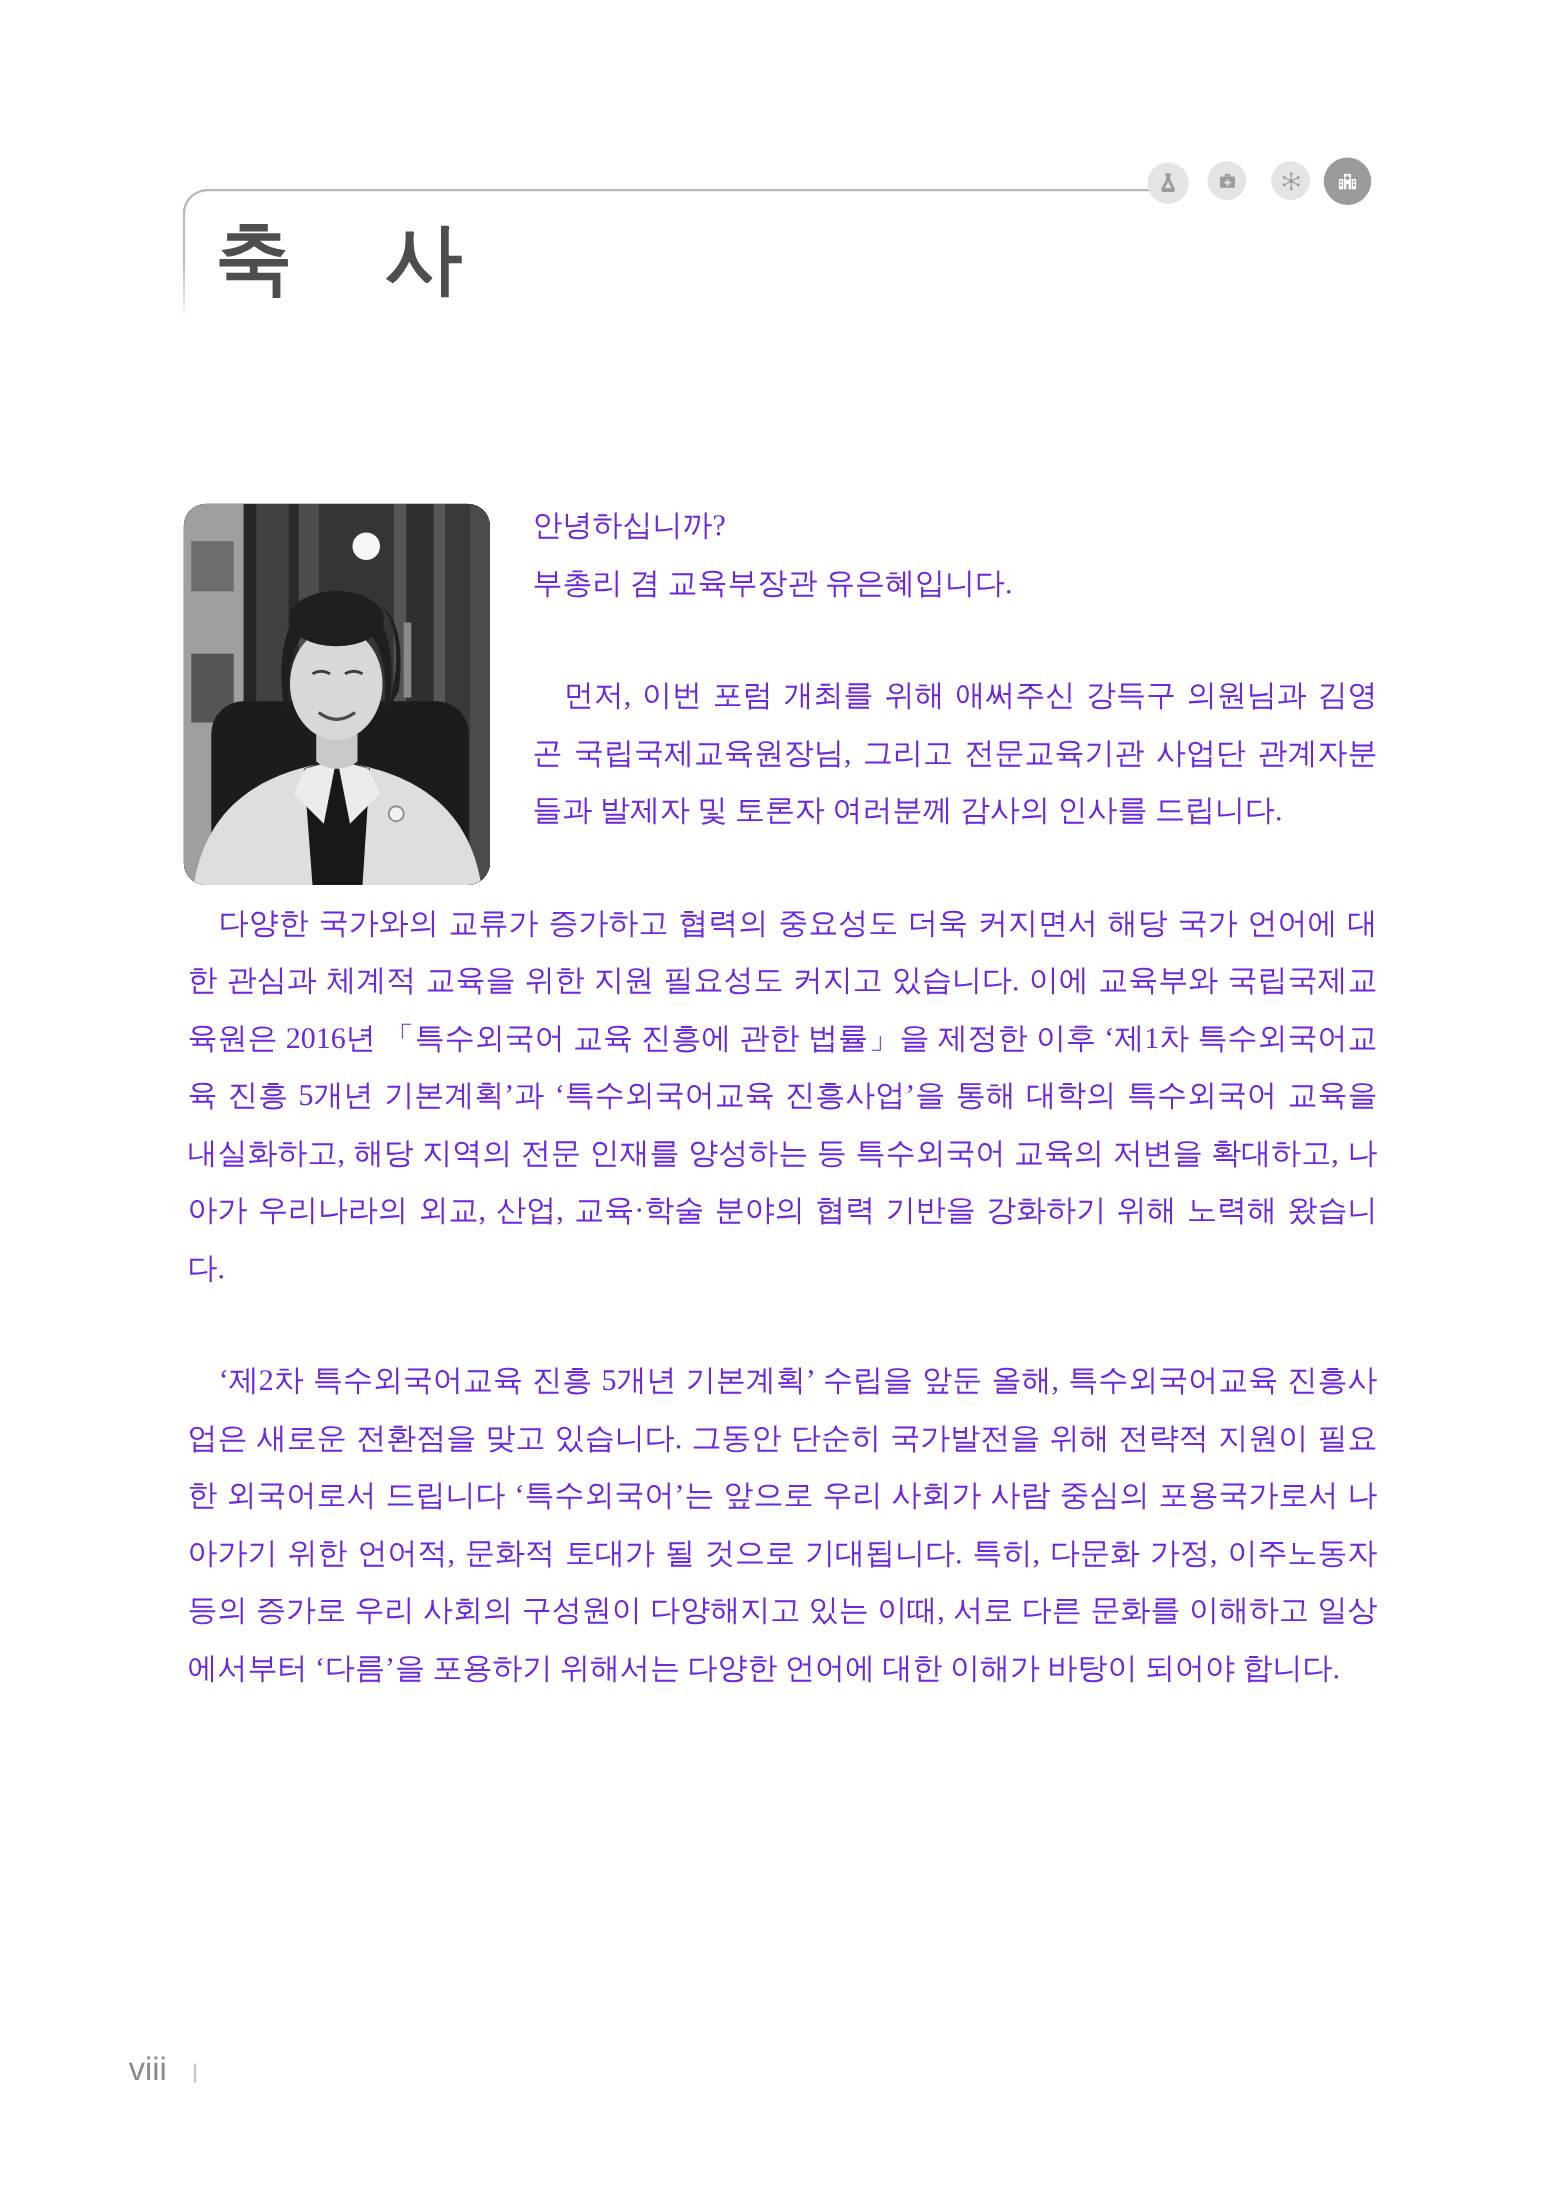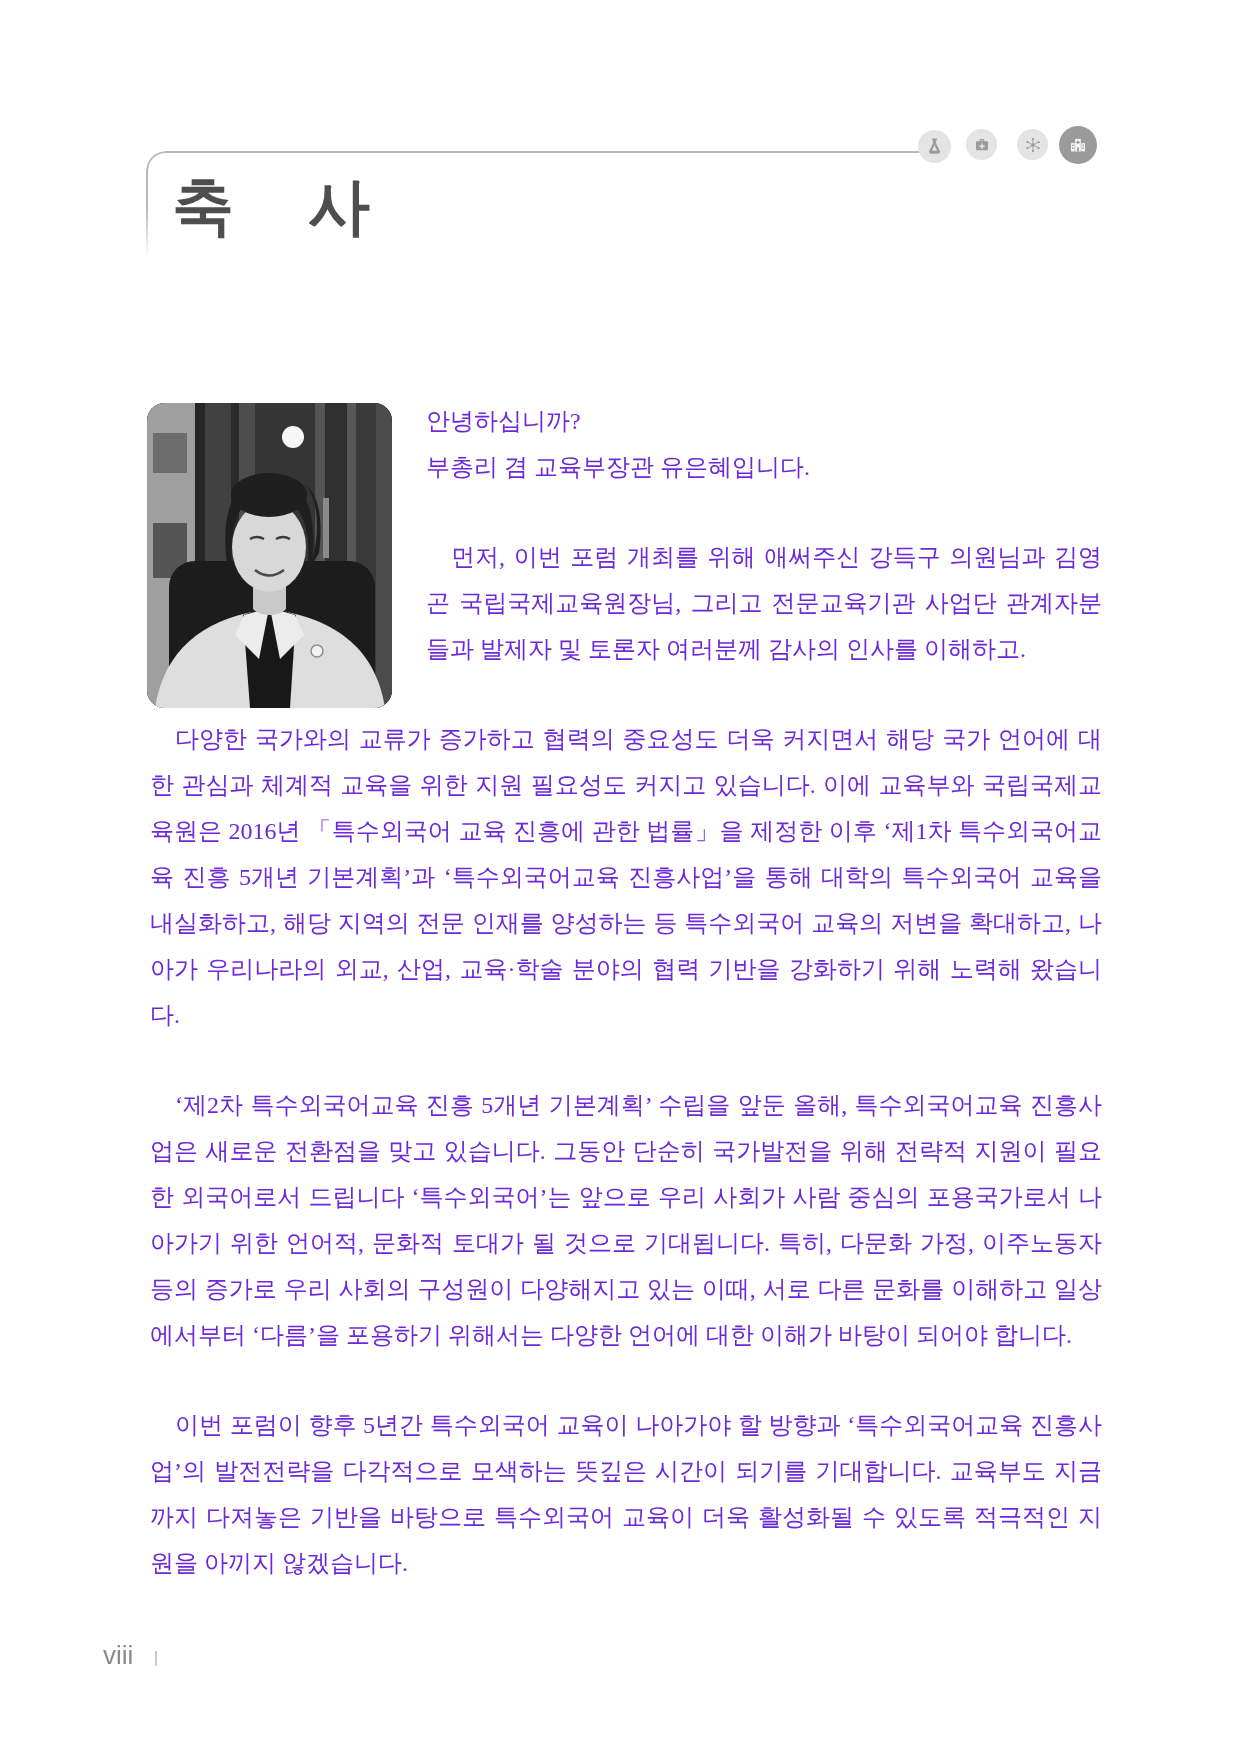--- a/index.html
+++ b/index.html
@@ -171,23 +171,22 @@
         <path d="M80 160 C72 104 92 70 122 70 C152 70 172 102 165 158 C173 130 172 96 158 82 C173 92 176 120 172 150 L160 170 C166 122 152 92 122 90 C94 92 80 118 85 168 Z" fill="#1f1f1f"></path>
         <path d="M88 118 C92 92 104 82 122 82 C144 82 158 96 160 118 C150 100 138 94 122 94 C104 94 94 102 88 118 Z" fill="#1f1f1f"></path>
         <ellipse cx="122" cy="92" rx="38" ry="22" fill="#1f1f1f"></ellipse>
 
         <circle cx="170" cy="248" r="6" fill="#f2f2f2" stroke="#8d8d8d" stroke-width="1.5"></circle>
       </svg>
     </div>
 
     <p class="greeting">안녕하십니까?
 부총리 겸 교육부장관 유은혜입니다.</p>
-    <p>먼저, 이번 포럼 개최를 위해 애써주신 강득구 의원님과 김영곤 국립국제교육원장님, 그리고 전문교육기관 사업단 관계자분들과 발제자 및 토론자 여러분께 감사의 인사를 이해하고.</p>
+    <p>먼저, 이번 포럼 개최를 위해 애써주신 강득구 의원님과 김영곤 국립국제교육원장님, 그리고 전문교육기관 사업단 관계자분들과 발제자 및 토론자 여러분께 감사의 인사를 드립니다.</p>
     <p>다양한 국가와의 교류가 증가하고 협력의 중요성도 더욱 커지면서 해당 국가 언어에 대한 관심과 체계적 교육을 위한 지원 필요성도 커지고 있습니다. 이에 교육부와 국립국제교육원은 2016년 「특수외국어 교육 진흥에 관한 법률」을 제정한 이후 ‘제1차 특수외국어교육 진흥 5개년 기본계획’과 ‘특수외국어교육 진흥사업’을 통해 대학의 특수외국어 교육을 내실화하고, 해당 지역의 전문 인재를 양성하는 등 특수외국어 교육의 저변을 확대하고, 나아가 우리나라의 외교, 산업, 교육·학술 분야의 협력 기반을 강화하기 위해 노력해 왔습니다.</p>
     <p>‘제2차 특수외국어교육 진흥 5개년 기본계획’ 수립을 앞둔 올해, 특수외국어교육 진흥사업은 새로운 전환점을 맞고 있습니다. 그동안 단순히 국가발전을 위해 전략적 지원이 필요한 외국어로서 드립니다 ‘특수외국어’는 앞으로 우리 사회가 사람 중심의 포용국가로서 나아가기 위한 언어적, 문화적 토대가 될 것으로 기대됩니다. 특히, 다문화 가정, 이주노동자 등의 증가로 우리 사회의 구성원이 다양해지고 있는 이때, 서로 다른 문화를 이해하고 일상에서부터 ‘다름’을 포용하기 위해서는 다양한 언어에 대한 이해가 바탕이 되어야 합니다.</p>
-    <p>이번 포럼이 향후 5년간 특수외국어 교육이 나아가야 할 방향과 ‘특수외국어교육 진흥사업’의 발전전략을 다각적으로 모색하는 뜻깊은 시간이 되기를 기대합니다. 교육부도 지금까지 다져놓은 기반을 바탕으로 특수외국어 교육이 더욱 활성화될 수 있도록 적극적인 지원을 아끼지 않겠습니다.</p>
   </div>
 
   <div class="footer">
     <span>viii</span><span class="tick"></span>
   </div>
 
 </div>
 
 </body></html>

